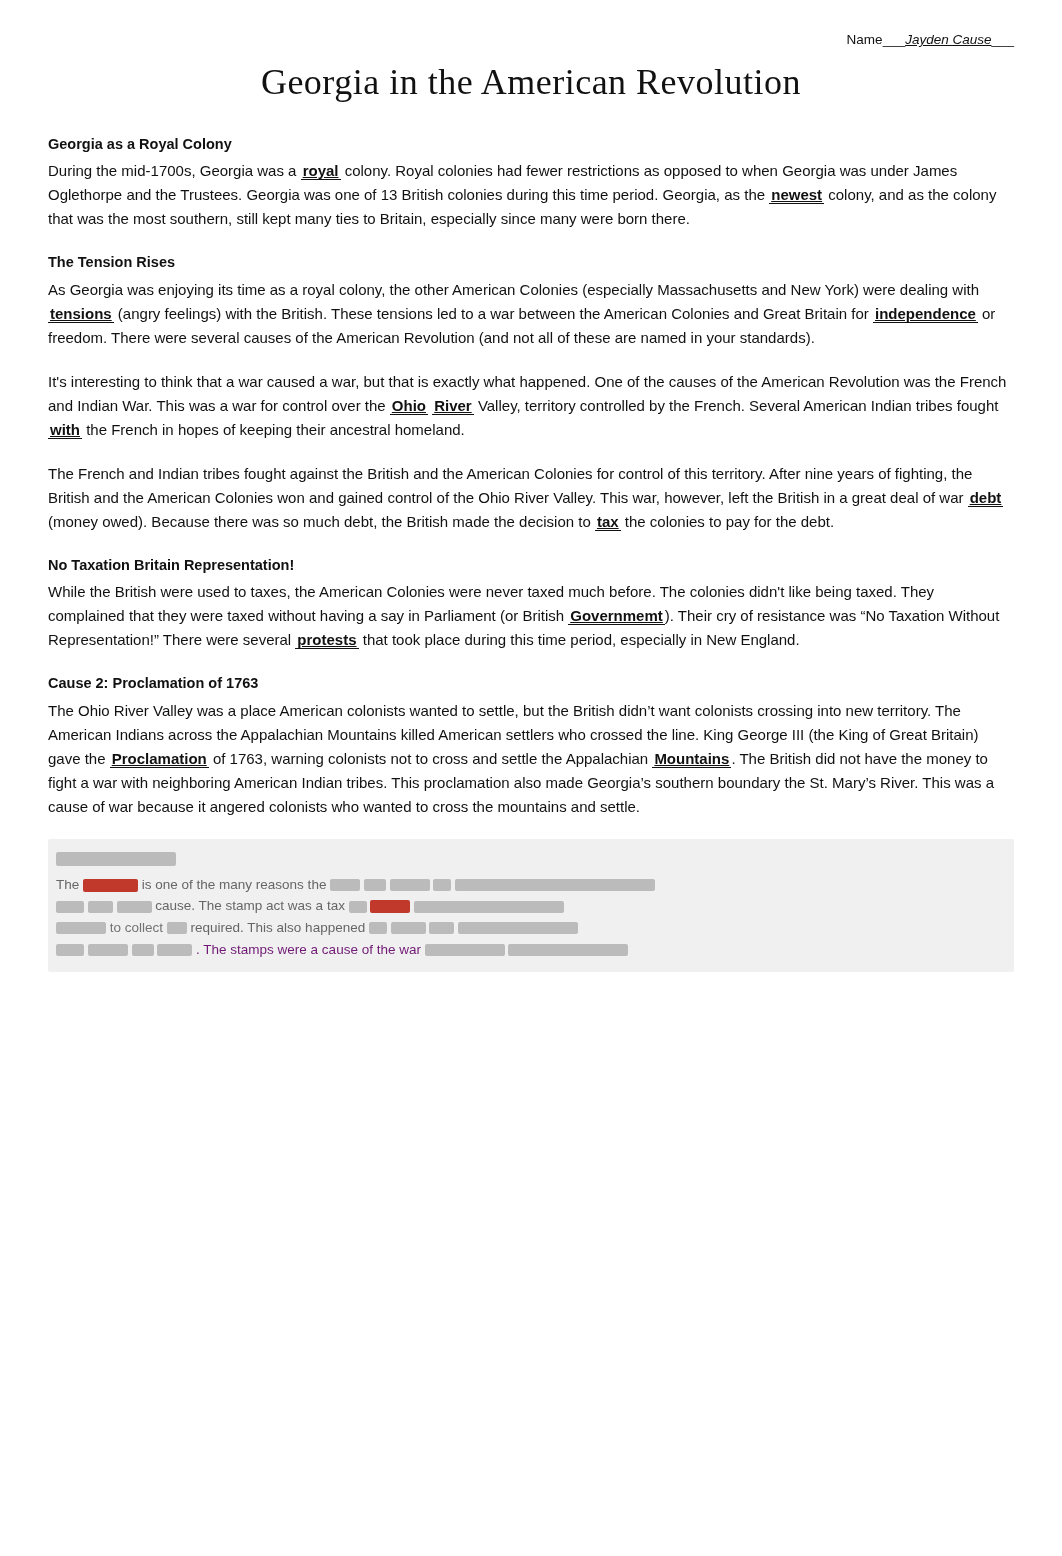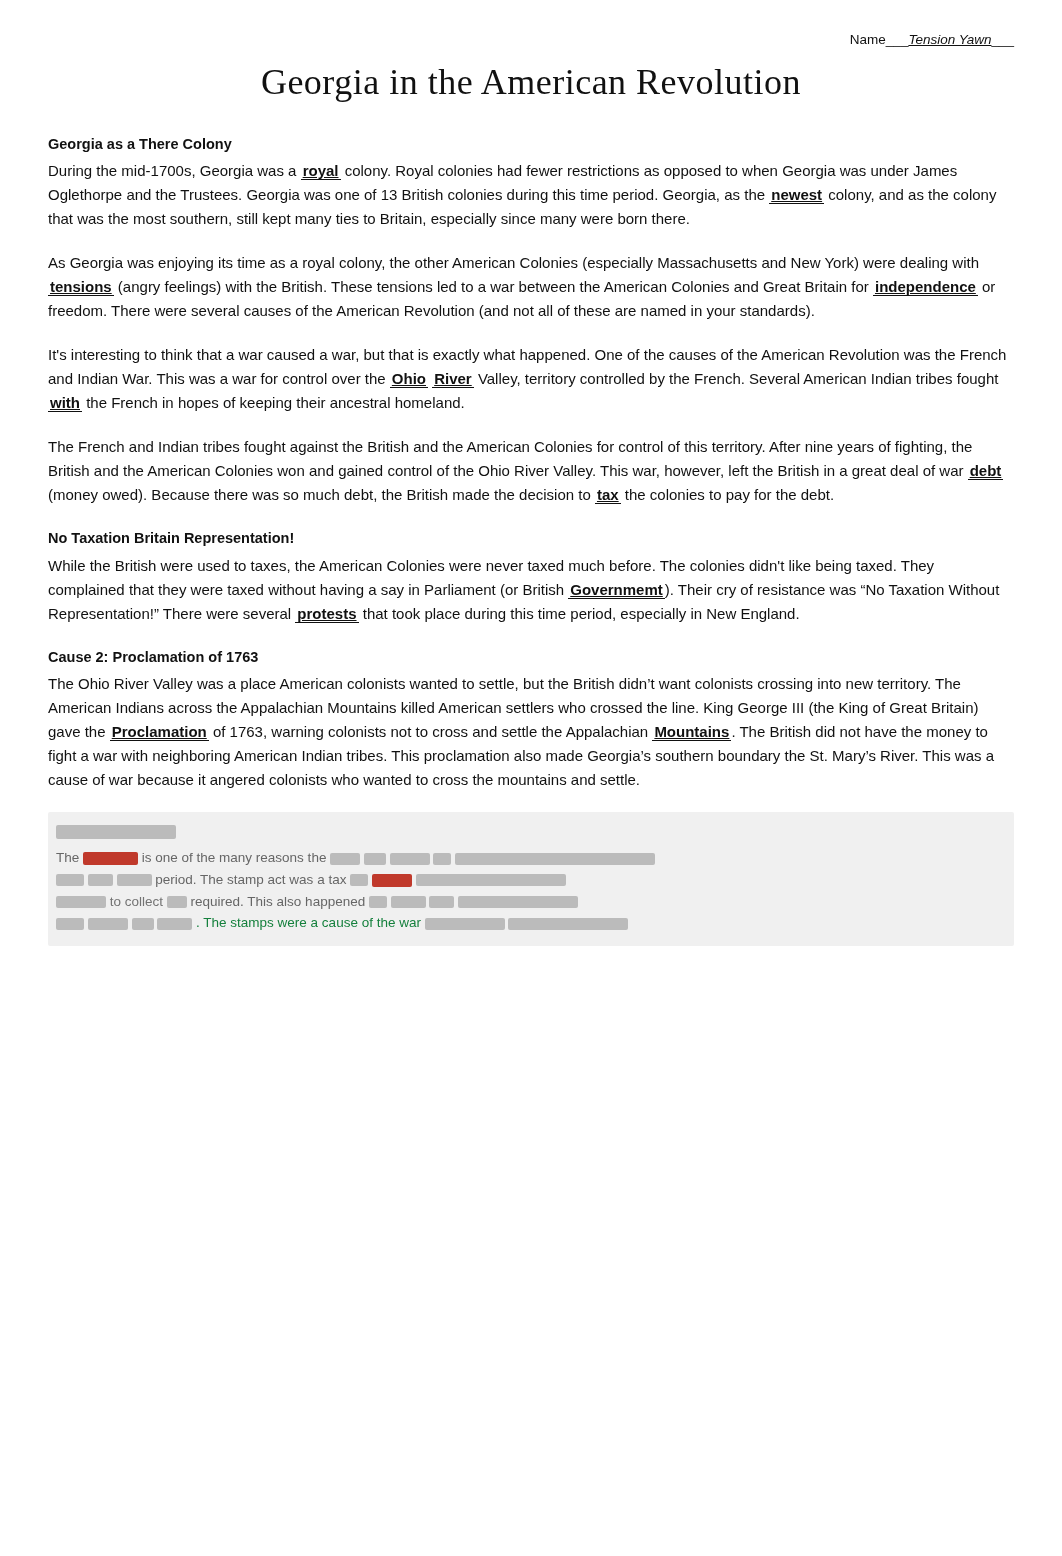--- a/index.html
+++ b/index.html
@@ -87,31 +87,32 @@
       display: inline-block;
       height: 12px;
       border-radius: 2px;
       vertical-align: middle;
     }
   </style>
 </head>
 <body>
 
 <div class="name-line">
-  <span>Name</span>___<span class="name-value">Tension Yawn</span>___
+  <span>Name</span>___<span class="name-value">Jayden Cause</span>___
 </div>
 
 <h1 class="title">Georgia in the American Revolution</h1>
 
 <div id="sections-container">
     <div class="section">
-      <div class="section-title">Georgia as a There Colony</div>
+      <div class="section-title">Georgia as a Royal Colony</div>
       <p class="section-body">During the mid-1700s, Georgia was a <span class="blank">royal</span> colony. Royal colonies had fewer restrictions as opposed to when Georgia was under James Oglethorpe and the Trustees.  Georgia was one of 13 British colonies during this time period.  Georgia, as the <span class="blank">newest</span> colony, and as the colony that was the most southern, still kept many ties to Britain, especially since many were born there.</p>
     </div>
     <div class="section">
+      <div class="section-title">The Tension Rises</div>
       <p class="section-body">As Georgia was enjoying its time as a royal colony, the other American Colonies (especially Massachusetts and New York) were dealing with <span class="blank">tensions</span> (angry feelings) with the British.  These tensions led to a war between the American Colonies and Great Britain for <span class="blank">independence</span> or freedom. There were several causes of the American Revolution (and not all of these are named in your standards).</p>
     </div>
     <div class="section">
       <p class="section-body">It's interesting to think that a war caused a war, but that is exactly what happened.  One of the causes of the American Revolution was the French and Indian War.  This was a war for control over the <span class="blank">Ohio</span> <span class="blank">River</span> Valley, territory controlled by the French.  Several American Indian tribes fought <span class="blank">with</span> the French in hopes of keeping their ancestral homeland.</p>
     </div>
     <div class="section">
       <p class="section-body">The French and Indian tribes fought against the British and the American Colonies for control of this territory. After nine years of fighting, the British and the American Colonies won and gained control of the Ohio River Valley. This war, however, left the British in a great deal of war <span class="blank">debt</span> (money owed).  Because there was so much debt, the British made the decision to <span class="blank">tax</span> the colonies to pay for the debt.</p>
     </div>
     <div class="section">
       <div class="section-title">No Taxation Britain Representation!</div>
@@ -130,33 +131,33 @@
     <span style="color:#666"> is one of the many reasons the </span><span class="redacted-block" style="width:30px">&nbsp;</span>
     <span style="color:#666"> </span><span class="redacted-block" style="width:22px">&nbsp;</span>
     <span style="color:#666"> </span><span class="redacted-block" style="width:40px">&nbsp;</span>
     <span style="color:#666"> </span><span class="redacted-block" style="width:18px">&nbsp;</span>
     <span style="color:#666"> </span><span class="redacted-block" style="width:200px">&nbsp;</span>
   </div>
   <div class="redacted-line">
     <span class="redacted-block" style="width:28px">&nbsp;</span>
     <span style="color:#666"> </span><span class="redacted-block" style="width:25px">&nbsp;</span>
     <span style="color:#666"> </span><span class="redacted-block" style="width:35px">&nbsp;</span>
-    <span style="color:#666"> period. The stamp act was a tax </span><span class="redacted-block" style="width:18px">&nbsp;</span>
+    <span style="color:#666"> cause. The stamp act was a tax </span><span class="redacted-block" style="width:18px">&nbsp;</span>
     <span style="color:#666"> </span><span class="redacted-word" style="min-width:40px">&nbsp;</span>
     <span style="color:#666"> </span><span class="redacted-block" style="width:150px">&nbsp;</span>
   </div>
   <div class="redacted-line">
     <span class="redacted-block" style="width:50px">&nbsp;</span>
     <span style="color:#737373"> to collect </span><span class="redacted-block" style="width:20px">&nbsp;</span>
     <span style="color:#666"> required. This also happened </span><span class="redacted-block" style="width:18px">&nbsp;</span>
     <span style="color:#666"> </span><span class="redacted-block" style="width:35px">&nbsp;</span>
     <span style="color:#666"> </span><span class="redacted-block" style="width:25px">&nbsp;</span>
     <span style="color:#666"> </span><span class="redacted-block" style="width:120px">&nbsp;</span>
   </div>
   <div class="redacted-line">
     <span class="redacted-block" style="width:28px">&nbsp;</span>
     <span style="color:#666"> </span><span class="redacted-block" style="width:40px">&nbsp;</span>
     <span style="color:#666"> </span><span class="redacted-block" style="width:22px">&nbsp;</span>
     <span style="color:#666"> </span><span class="redacted-block" style="width:35px">&nbsp;</span>
-    <span style="color:#15803d"> . The stamps were a cause of the war </span><span class="redacted-block" style="width:80px">&nbsp;</span>
+    <span style="color:#701a75"> . The stamps were a cause of the war </span><span class="redacted-block" style="width:80px">&nbsp;</span>
     <span style="color:#666"> </span><span class="redacted-block" style="width:120px">&nbsp;</span>
   </div>
 </div>
 
 </body></html>

